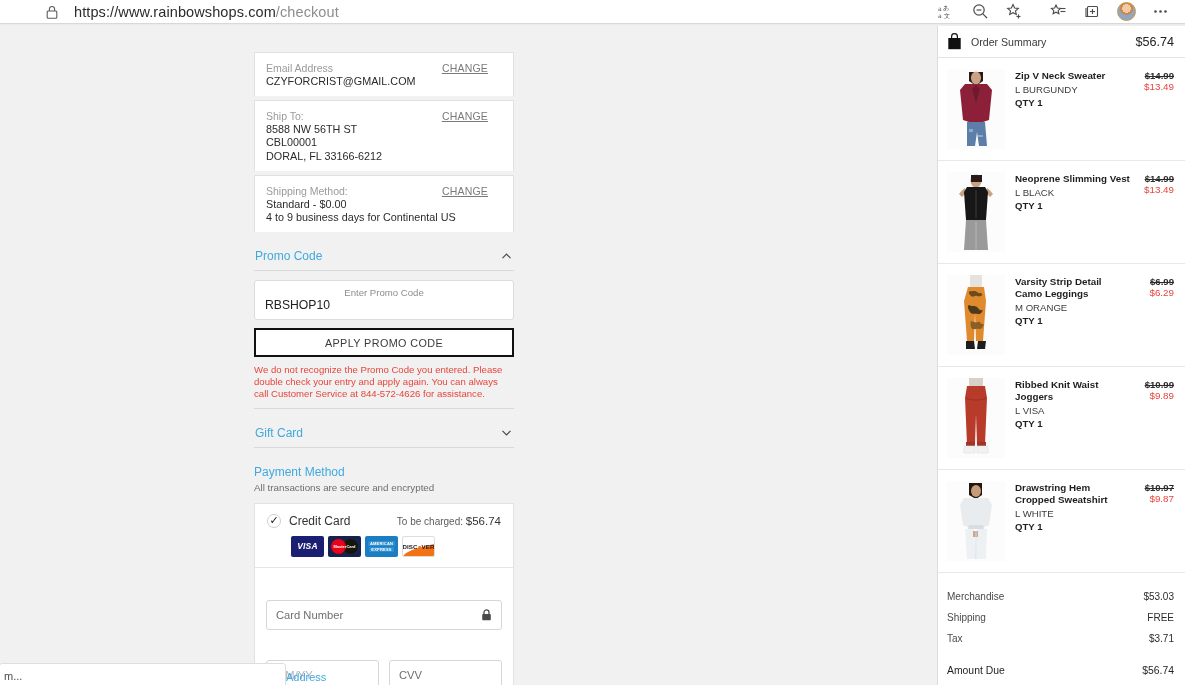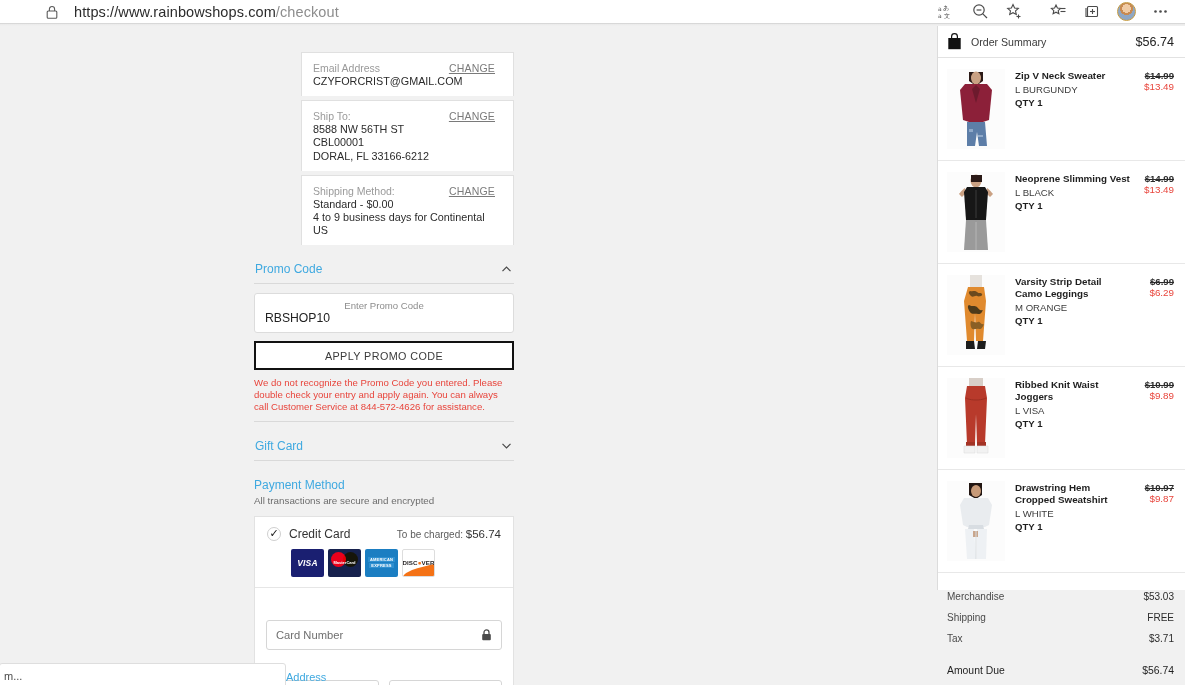--- a/index.html
+++ b/index.html
@@ -68,28 +68,27 @@
     position: absolute; left: 254px; top: 26px;
     width: 260px;
   }
 
   .info-card {
     background: #ffffff;
     border: 1px solid #e0e0e0;
     border-bottom: none;
     padding: 9px 11px 8px 11px;
     position: relative;
-    margin-left: 47px;
   }
   .info-card:last-of-type { border-bottom: 1px solid #e0e0e0; }
   .info-card + .info-card { margin-top: 4px; border-top: 1px solid #e0e0e0; }
   .info-label { font-size: 10.5px; color: #9a9a9a; line-height: 13px; }
   .info-line { font-size: 10.8px; color: #2b2b2b; line-height: 13.2px; }
   .change-link {
-    position: absolute; right: 18px; top: 9px;
+    position: absolute; right: 25px; top: 9px;
     font-size: 10.5px; color: #7a7a7a;
     text-decoration: underline; letter-spacing: .2px;
   }
 
   
   .accordion-head {
     margin-top: 17px;
     display: flex; align-items: center; justify-content: space-between;
     padding: 0 1px 7px 1px;
   }
@@ -138,21 +137,21 @@
     border: 1px solid #cfcfcf; background: #fff;
     display: flex; align-items: center; justify-content: center;
     font-size: 11px; color: #111; line-height: 1;
   }
   .cc-label { font-size: 12px; color: #333; }
   .charge-text { font-size: 10px; color: #5c5c5c; }
   .charge-text b { font-size: 11.5px; color: #333; font-weight: normal; }
 
   .card-logos { display: flex; gap: 4px; padding: 8px 0 10px 36px; }
   .logo {
-    width: 33px; height: 28px; border-radius: 2px;
+    width: 33px; height: 21px; border-radius: 2px;
     display: flex; align-items: center; justify-content: center;
     font-size: 7px; font-weight: bold; color: #fff; overflow: hidden;
     position: relative;
   }
   .logo-visa { background: #1a1f71; font-style: italic; letter-spacing: .2px; font-size: 8.5px; }
   .logo-mc { background: #16214d; }
   .logo-mc .mc-a, .logo-mc .mc-b {
     position: absolute; width: 15px; height: 15px; border-radius: 50%; top: 3px;
   }
   .logo-mc .mc-a { background: #eb001b; left: 3px; }
@@ -206,21 +205,21 @@
     border-radius: 3px 3px 0 0;
   }
   .bottom-input-text {
     position: absolute; left: 4px; top: 644px;
     font-size: 11px; color: #4a4a4a;
   }
 
   
   .summary {
     position: absolute; left: 937px; top: 0;
-    width: 248px; height: 564px;
+    width: 248px; height: 659px;
     background: #ffffff;
     border-left: 1px solid #dcdcdc;
   }
   .summary-head {
     height: 32px; display: flex; align-items: center;
     padding: 0 11px 0 9px; border-bottom: 1px solid #e2e2e2;
   }
   .bag-icon { width: 15px; height: 17px; flex: 0 0 auto; }
   .summary-title { font-size: 10.6px; color: #3a3a3a; margin-left: 9px; flex: 1; }
   .summary-total { font-size: 12.6px; color: #222; }

